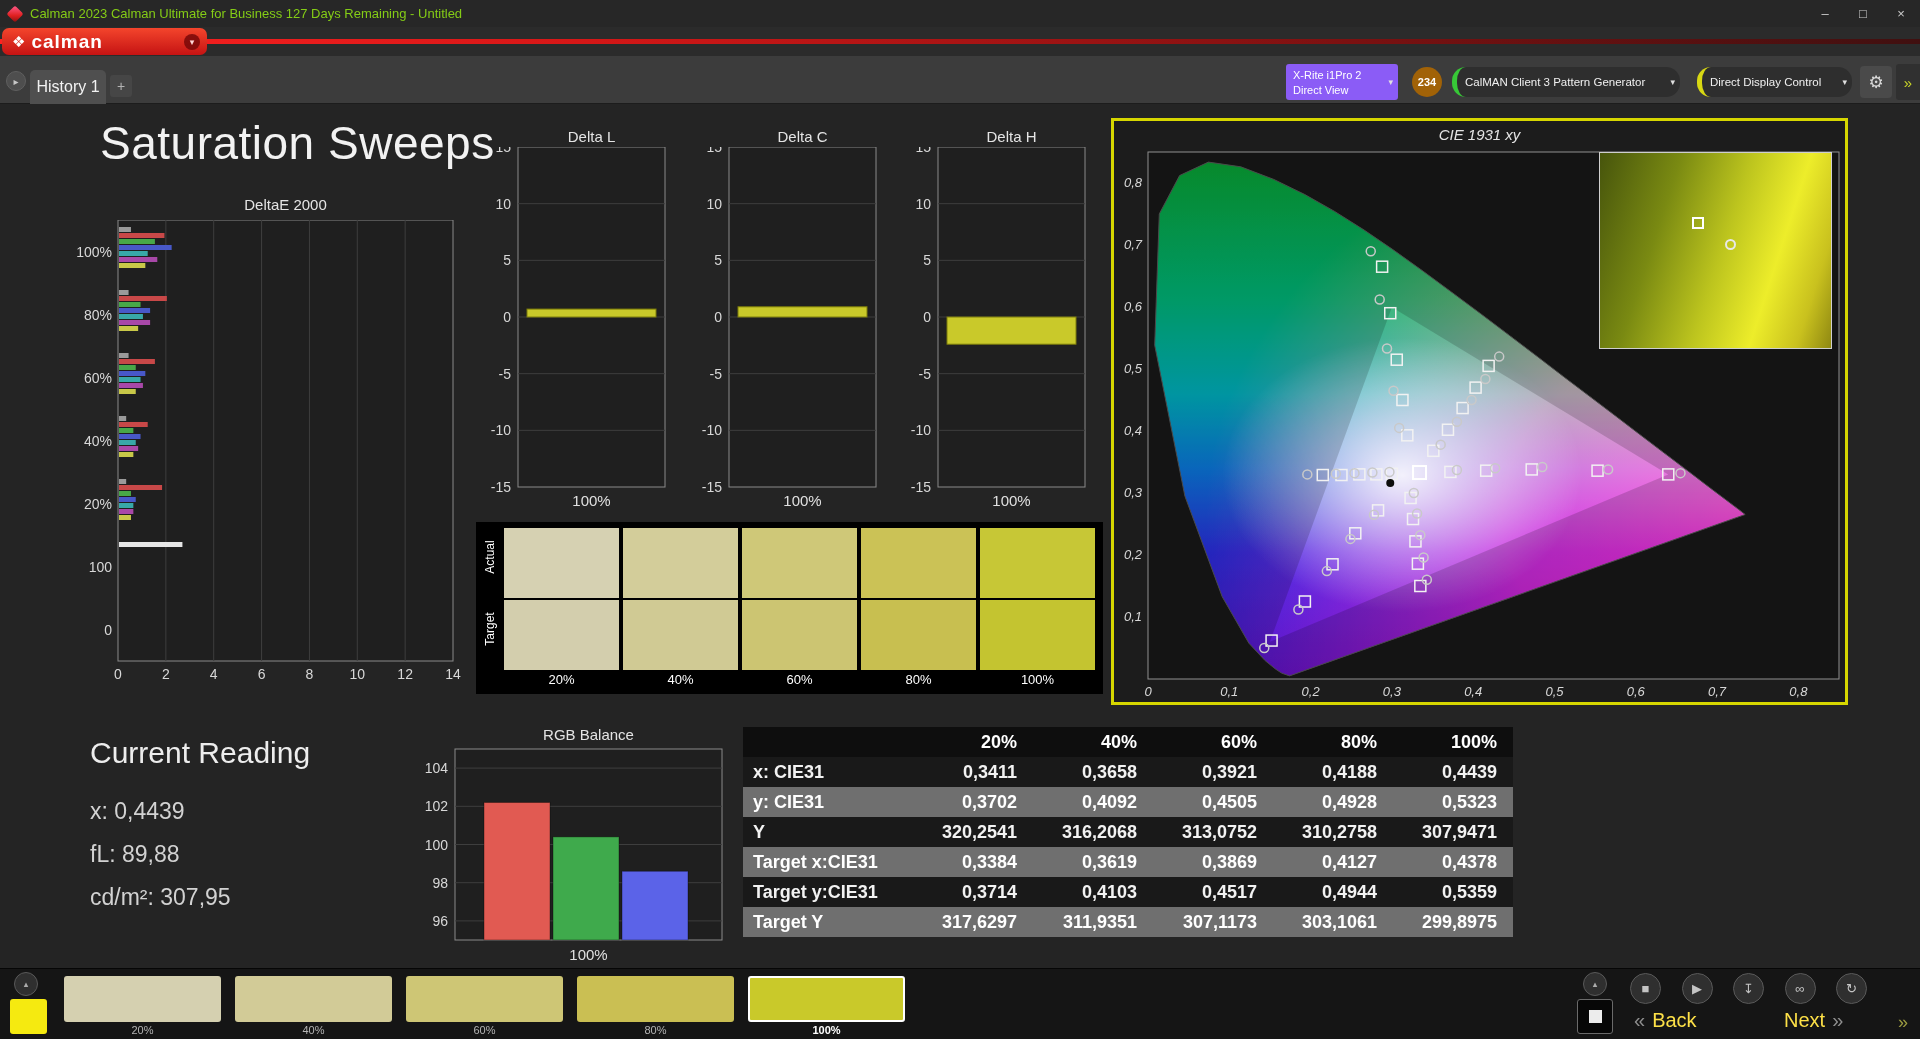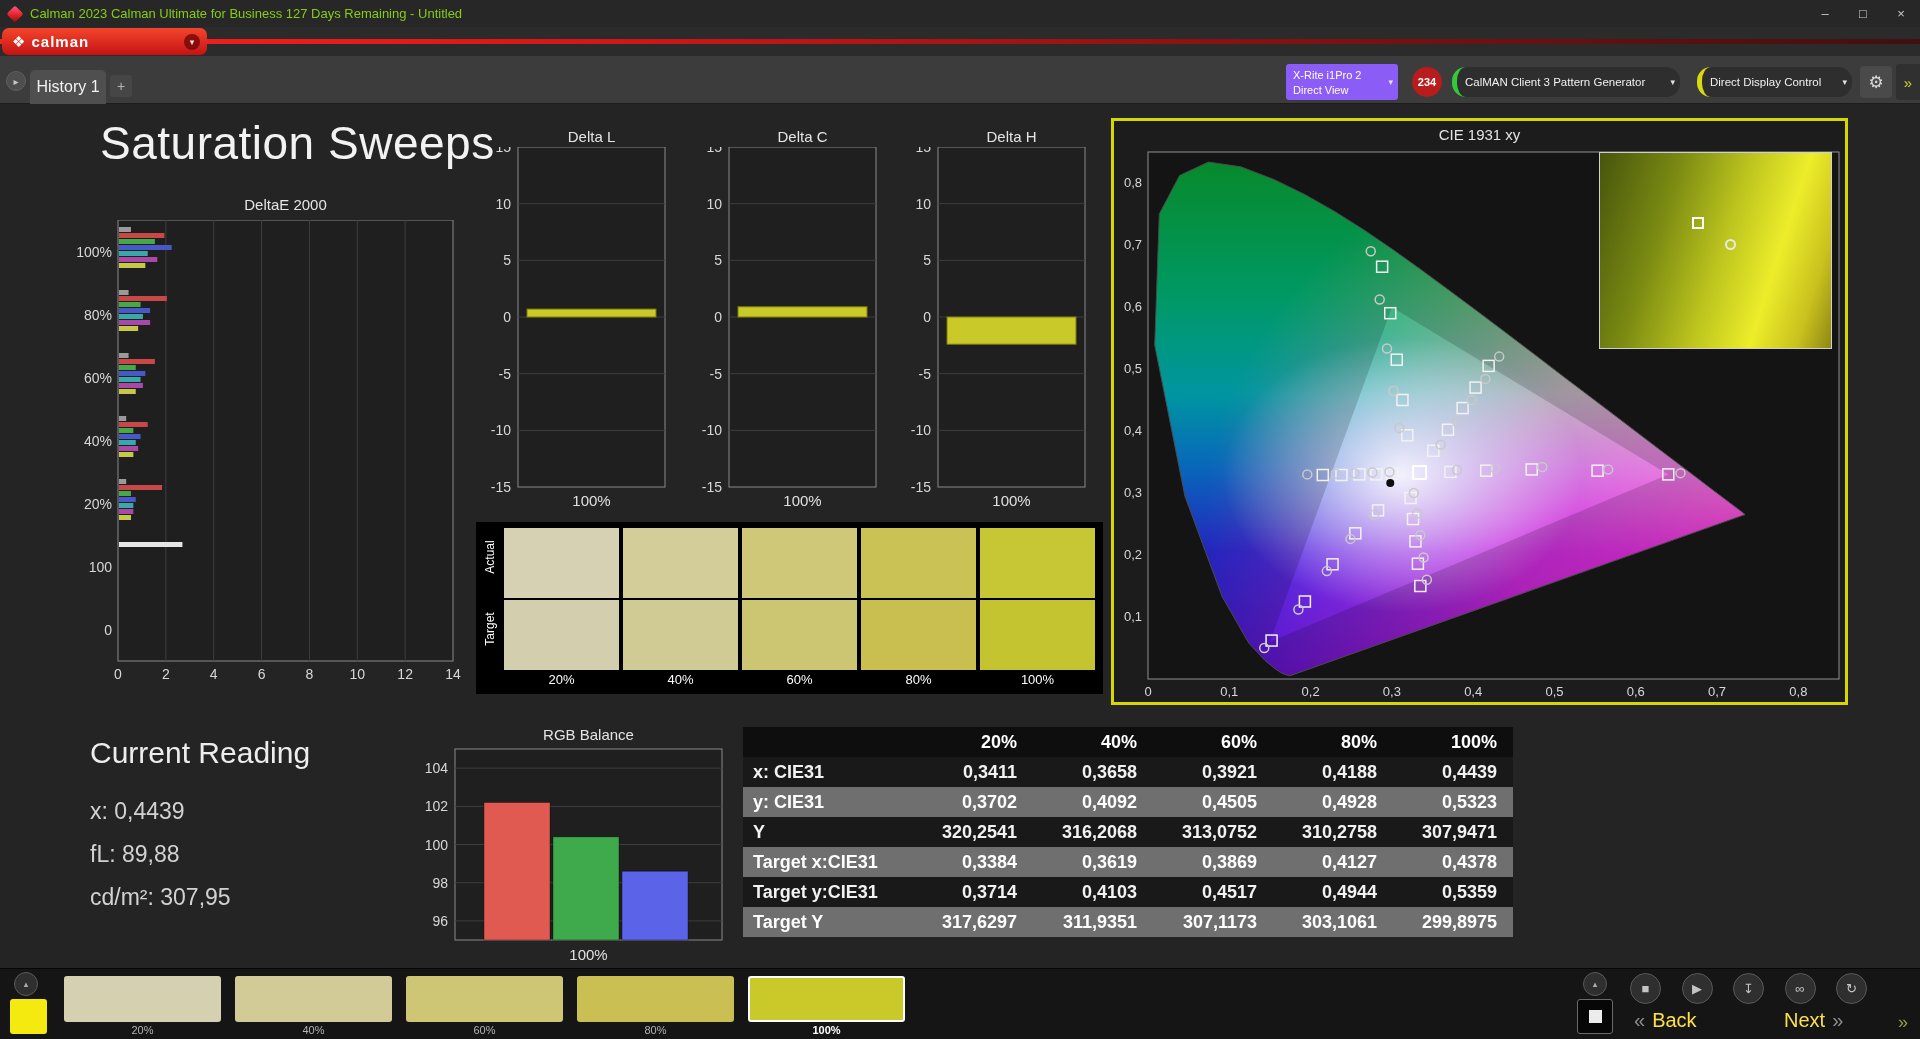--- a/index.html
+++ b/index.html
@@ -10,21 +10,21 @@
 #titlebar{position:absolute;left:0;top:0;width:1920px;height:27px;background:#272727;display:flex;align-items:center}
 #app-icon{width:12px;height:12px;margin:0 9px;background:linear-gradient(135deg,#ff5a8c,#e02020 60%,#8a1010);transform:rotate(45deg);border-radius:2px;flex:0 0 auto}
 #window-title{font-size:13px;color:#84cc16;flex:1 1 auto;white-space:nowrap}
 .win-btn{width:38px;height:27px;display:flex;align-items:center;justify-content:center;color:#cccccc;font-size:13px}
 
 
 #brandrow{position:absolute;left:0;top:27px;width:1920px;height:29px;background:#2b2b2b}
 #red-line{position:absolute;left:0;top:12px;width:1920px;height:5px;background:linear-gradient(90deg,#ff2222,#d61717 30%,#7c1111 70%,#401010)}
 #calman-logo{position:absolute;left:2px;top:1px;width:205px;height:27px;border-radius:7px;background:linear-gradient(180deg,#f4452c,#c51313);display:flex;align-items:center;color:#fff}
 #calman-logo .logo-glyph{font-size:15px;margin:0 6px 0 10px}
-#calman-logo .logo-text{font-size:15px;font-weight:bold;letter-spacing:1px}
+#calman-logo .logo-text{font-size:19px;font-weight:bold;letter-spacing:1px}
 #calman-menu{margin-left:auto;margin-right:7px;width:16px;height:16px;border-radius:50%;background:rgba(120,8,8,.85);display:flex;align-items:center;justify-content:center;font-size:9px;color:#ffd8d8}
 
 
 #toolbar{position:absolute;left:0;top:56px;width:1920px;height:48px;background:#3c3c3c;border-bottom:1px solid #1c1c1c}
 #tab-scroll{position:absolute;left:6px;top:15px;width:20px;height:20px;border-radius:50%;background:#4e4e4e;border:1px solid #5f5f5f;color:#c8c8c8;font-size:10px;display:flex;align-items:center;justify-content:center}
 #tab-history{position:absolute;left:30px;top:14px;width:76px;height:34px;background:#4f4f4f;border-radius:5px 5px 0 0;color:#f2f2f2;font-size:16px;display:flex;align-items:center;justify-content:center}
 #tab-add{position:absolute;left:110px;top:19px;width:22px;height:22px;background:#464646;border-radius:3px;color:#b4b4b4;font-size:14px;display:flex;align-items:center;justify-content:center}
 .drop-arrow{position:absolute;right:5px;top:50%;transform:translateY(-50%);font-size:9px;color:#e0e0e0}
 #meter-box{position:absolute;left:1286px;top:8px;width:112px;height:36px;border-radius:3px;color:#fff;font-size:11px;line-height:1.35;padding:4px 16px 0 7px;background:#0f7492}
 #meter-badge{position:absolute;left:1412px;top:11px;width:30px;height:30px;border-radius:50%;color:#fff;font-size:11px;font-weight:bold;display:flex;align-items:center;justify-content:center;background:#2b5ed9}
@@ -136,21 +136,21 @@
   <div id="toolbar">
     <div id="tab-scroll">▸</div>
     <div id="tab-history">History 1</div>
     <div id="tab-add">+</div>
 
     <div id="meter-box" style="background: #8b5cf6;">
       <div>X-Rite i1Pro 2</div>
       <div>Direct View</div>
       <span class="drop-arrow">▾</span>
     </div>
-    <div id="meter-badge" style="background: #b91c1c;">234</div>
+    <div id="meter-badge" style="background: #a16207;">234</div>
     <div id="pgen-box" class="sel-box" style="border-left-color: rgb(55, 200, 55);">
       <span>CalMAN Client 3 Pattern Generator</span>
       <span class="drop-arrow">▾</span>
     </div>
     <div id="ddc-box" class="sel-box" style="border-left-color: rgb(216, 216, 19);">
       <span>Direct Display Control</span>
       <span class="drop-arrow">▾</span>
     </div>
     <div id="settings-btn">
       <span>⚙</span>
@@ -310,21 +310,21 @@
           <div class="sw-label">80%</div>
         </div>
         <div class="swcol">
           <div class="sw-a" style="background: rgb(199, 199, 54);"></div>
           <div class="sw-t" style="background: rgb(196, 196, 48);"></div>
           <div class="sw-label">100%</div>
         </div>
       </div>
   </div>
 
-  <div id="cie-panel" style="border-color: rgb(214, 214, 0);">
+  <div id="cie-panel" style="border-color: rgb(214, 214, 0); font-style: italic;">
     <div id="cie-title" class="chart-title">CIE 1931 xy</div>
     <svg id="cie-svg" width="731" height="581">
       <defs>
         <linearGradient id="gBase" x1="0" y1="0" x2="0" y2="1">
           <stop offset="0" stop-color="#0aa32f"></stop>
           <stop offset="0.28" stop-color="#00b77a"></stop>
           <stop offset="0.46" stop-color="#00b2c0"></stop>
           <stop offset="0.60" stop-color="#0b7adf"></stop>
           <stop offset="0.76" stop-color="#2b2de2"></stop>
           <stop offset="1" stop-color="#5c12c8"></stop>

